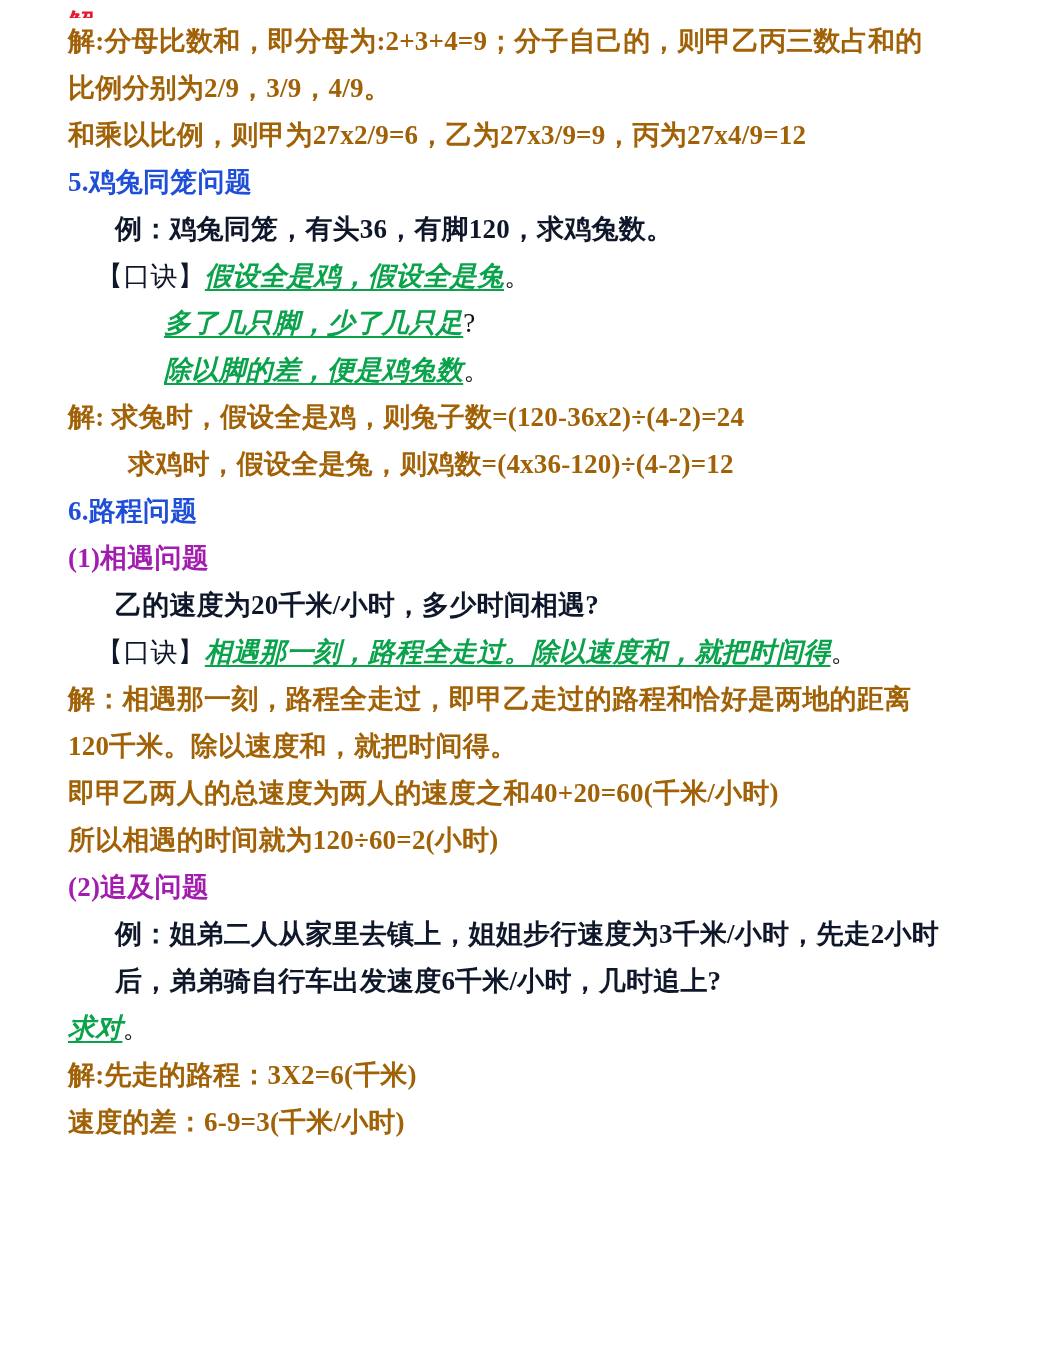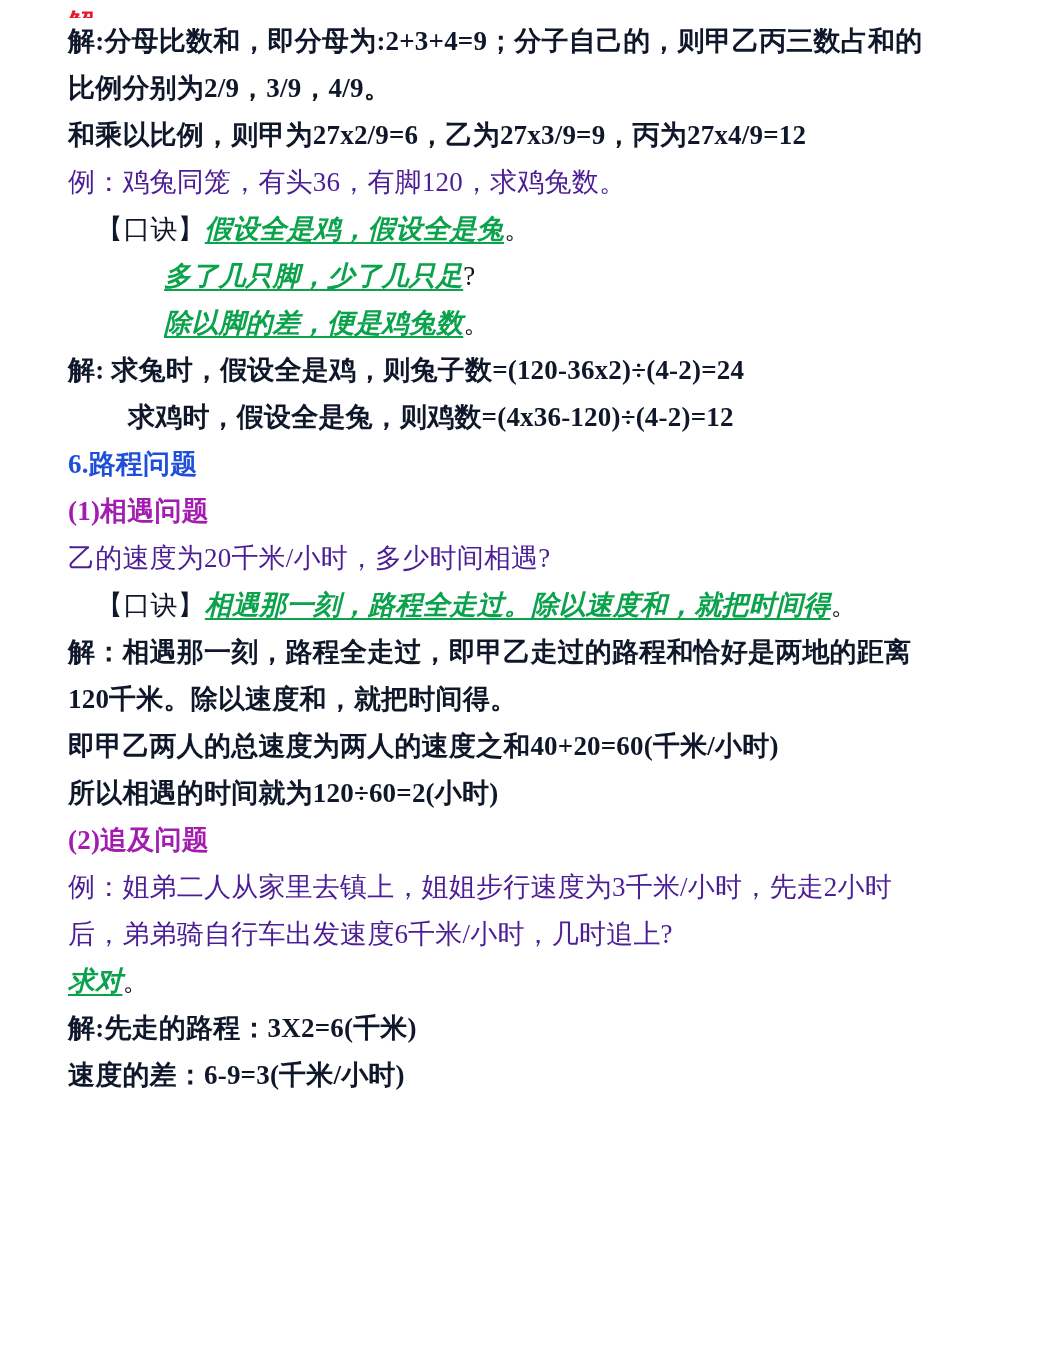--- a/index.html
+++ b/index.html
@@ -19,24 +19,24 @@
     padding: 10px 40px 10px 68px;
     background: #ffffff;
     position: relative;
   }
   .line {
     font-size: 27px;
     line-height: 47px;
     white-space: pre-wrap;
     letter-spacing: 0.2px;
   }
-  .red      { color: #0f172a; font-weight: 700; }
+  .red      { color: #a16207; font-weight: 700; }
   .blue     { color: #1f4fd8; font-weight: 700; }
   .purple   { color: #a21caf; font-weight: 700; }
-  .black    { color: #4c1d95; font-weight: 400; }
+  .black    { color: #0f172a; font-weight: 700; margin-left: 47px; }
   .green    { color: #0aa24b; font-weight: 700; text-decoration: underline; text-underline-offset: 4px; font-style: italic; }
   .bracket  { color: #0f172a; font-weight: 400; }
   .tail     { color: #111111; font-weight: 400; }
 
   .indent-1 { padding-left: 28px; }
   .indent-2 { padding-left: 96px; }
   .indent-3 { padding-left: 60px; }
 
   .topcut {
     height: 8px;
@@ -50,20 +50,21 @@
 </style>
 </head>
 <body>
 
 <div class="page">
   <div class="topcut">解</div>
   <div id="lines-container">
       <div class="line"><span class="red inline">解:分母比数和，即分母为:2+3+4=9；分子自己的，则甲乙丙三数占和的</span></div>
       <div class="line"><span class="red inline">比例分别为2/9，3/9，4/9。</span></div>
       <div class="line"><span class="red inline">和乘以比例，则甲为27x2/9=6，乙为27x3/9=9，丙为27x4/9=12</span></div>
+      <div class="line"><span class="blue inline">5.鸡兔同笼问题</span></div>
       <div class="line"><span class="black inline">例：鸡兔同笼，有头36，有脚120，求鸡兔数。</span></div>
       <div class="line indent-1"><span class="bracket inline">【口诀】</span><span class="green inline">假设全是鸡，假设全是兔</span><span class="tail inline">。</span></div>
       <div class="line indent-2"><span class="green inline">多了几只脚，少了几只足</span><span class="tail inline">?</span></div>
       <div class="line indent-2"><span class="green inline">除以脚的差，便是鸡兔数</span><span class="tail inline">。</span></div>
       <div class="line"><span class="red inline">解: 求兔时，假设全是鸡，则兔子数=(120-36x2)÷(4-2)=24</span></div>
       <div class="line indent-3"><span class="red inline">求鸡时，假设全是兔，则鸡数=(4x36-120)÷(4-2)=12</span></div>
       <div class="line"><span class="blue inline">6.路程问题</span></div>
       <div class="line"><span class="purple inline">(1)相遇问题</span></div>
       <div class="line"><span class="black inline">乙的速度为20千米/小时，多少时间相遇?</span></div>
       <div class="line indent-1"><span class="bracket inline">【口诀】</span><span class="green inline">相遇那一刻，路程全走过。除以速度和，就把时间得</span><span class="tail inline">。</span></div>

